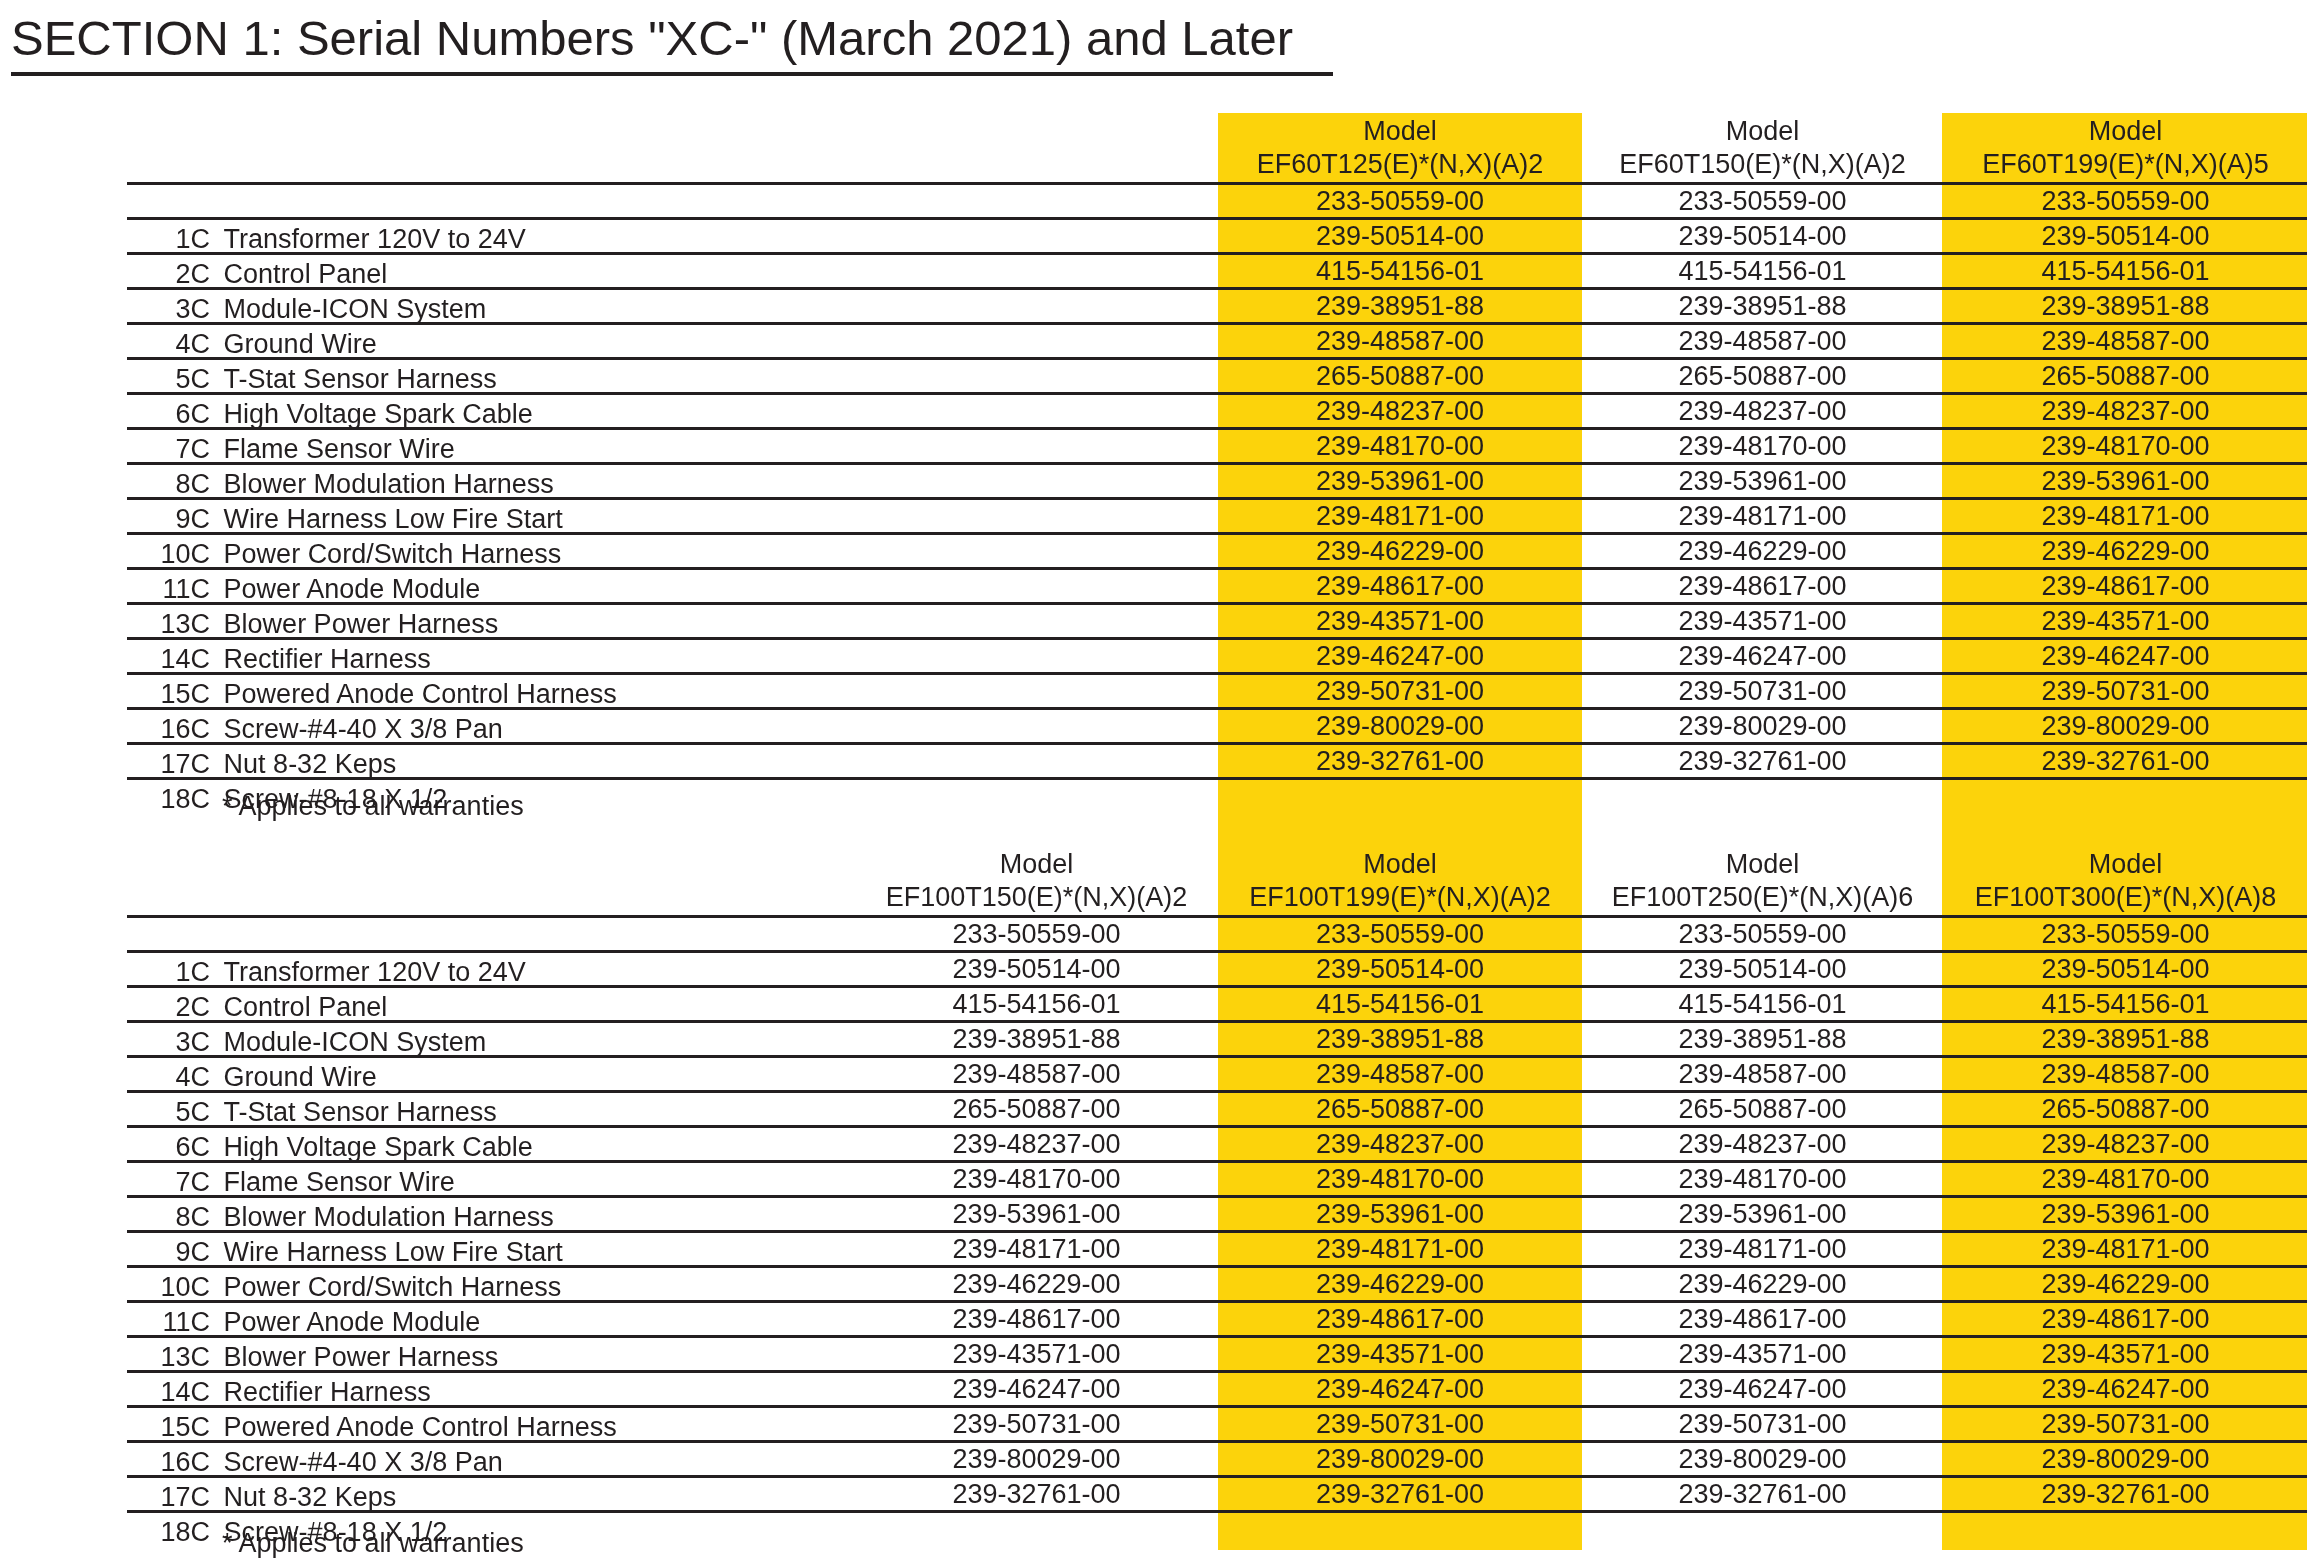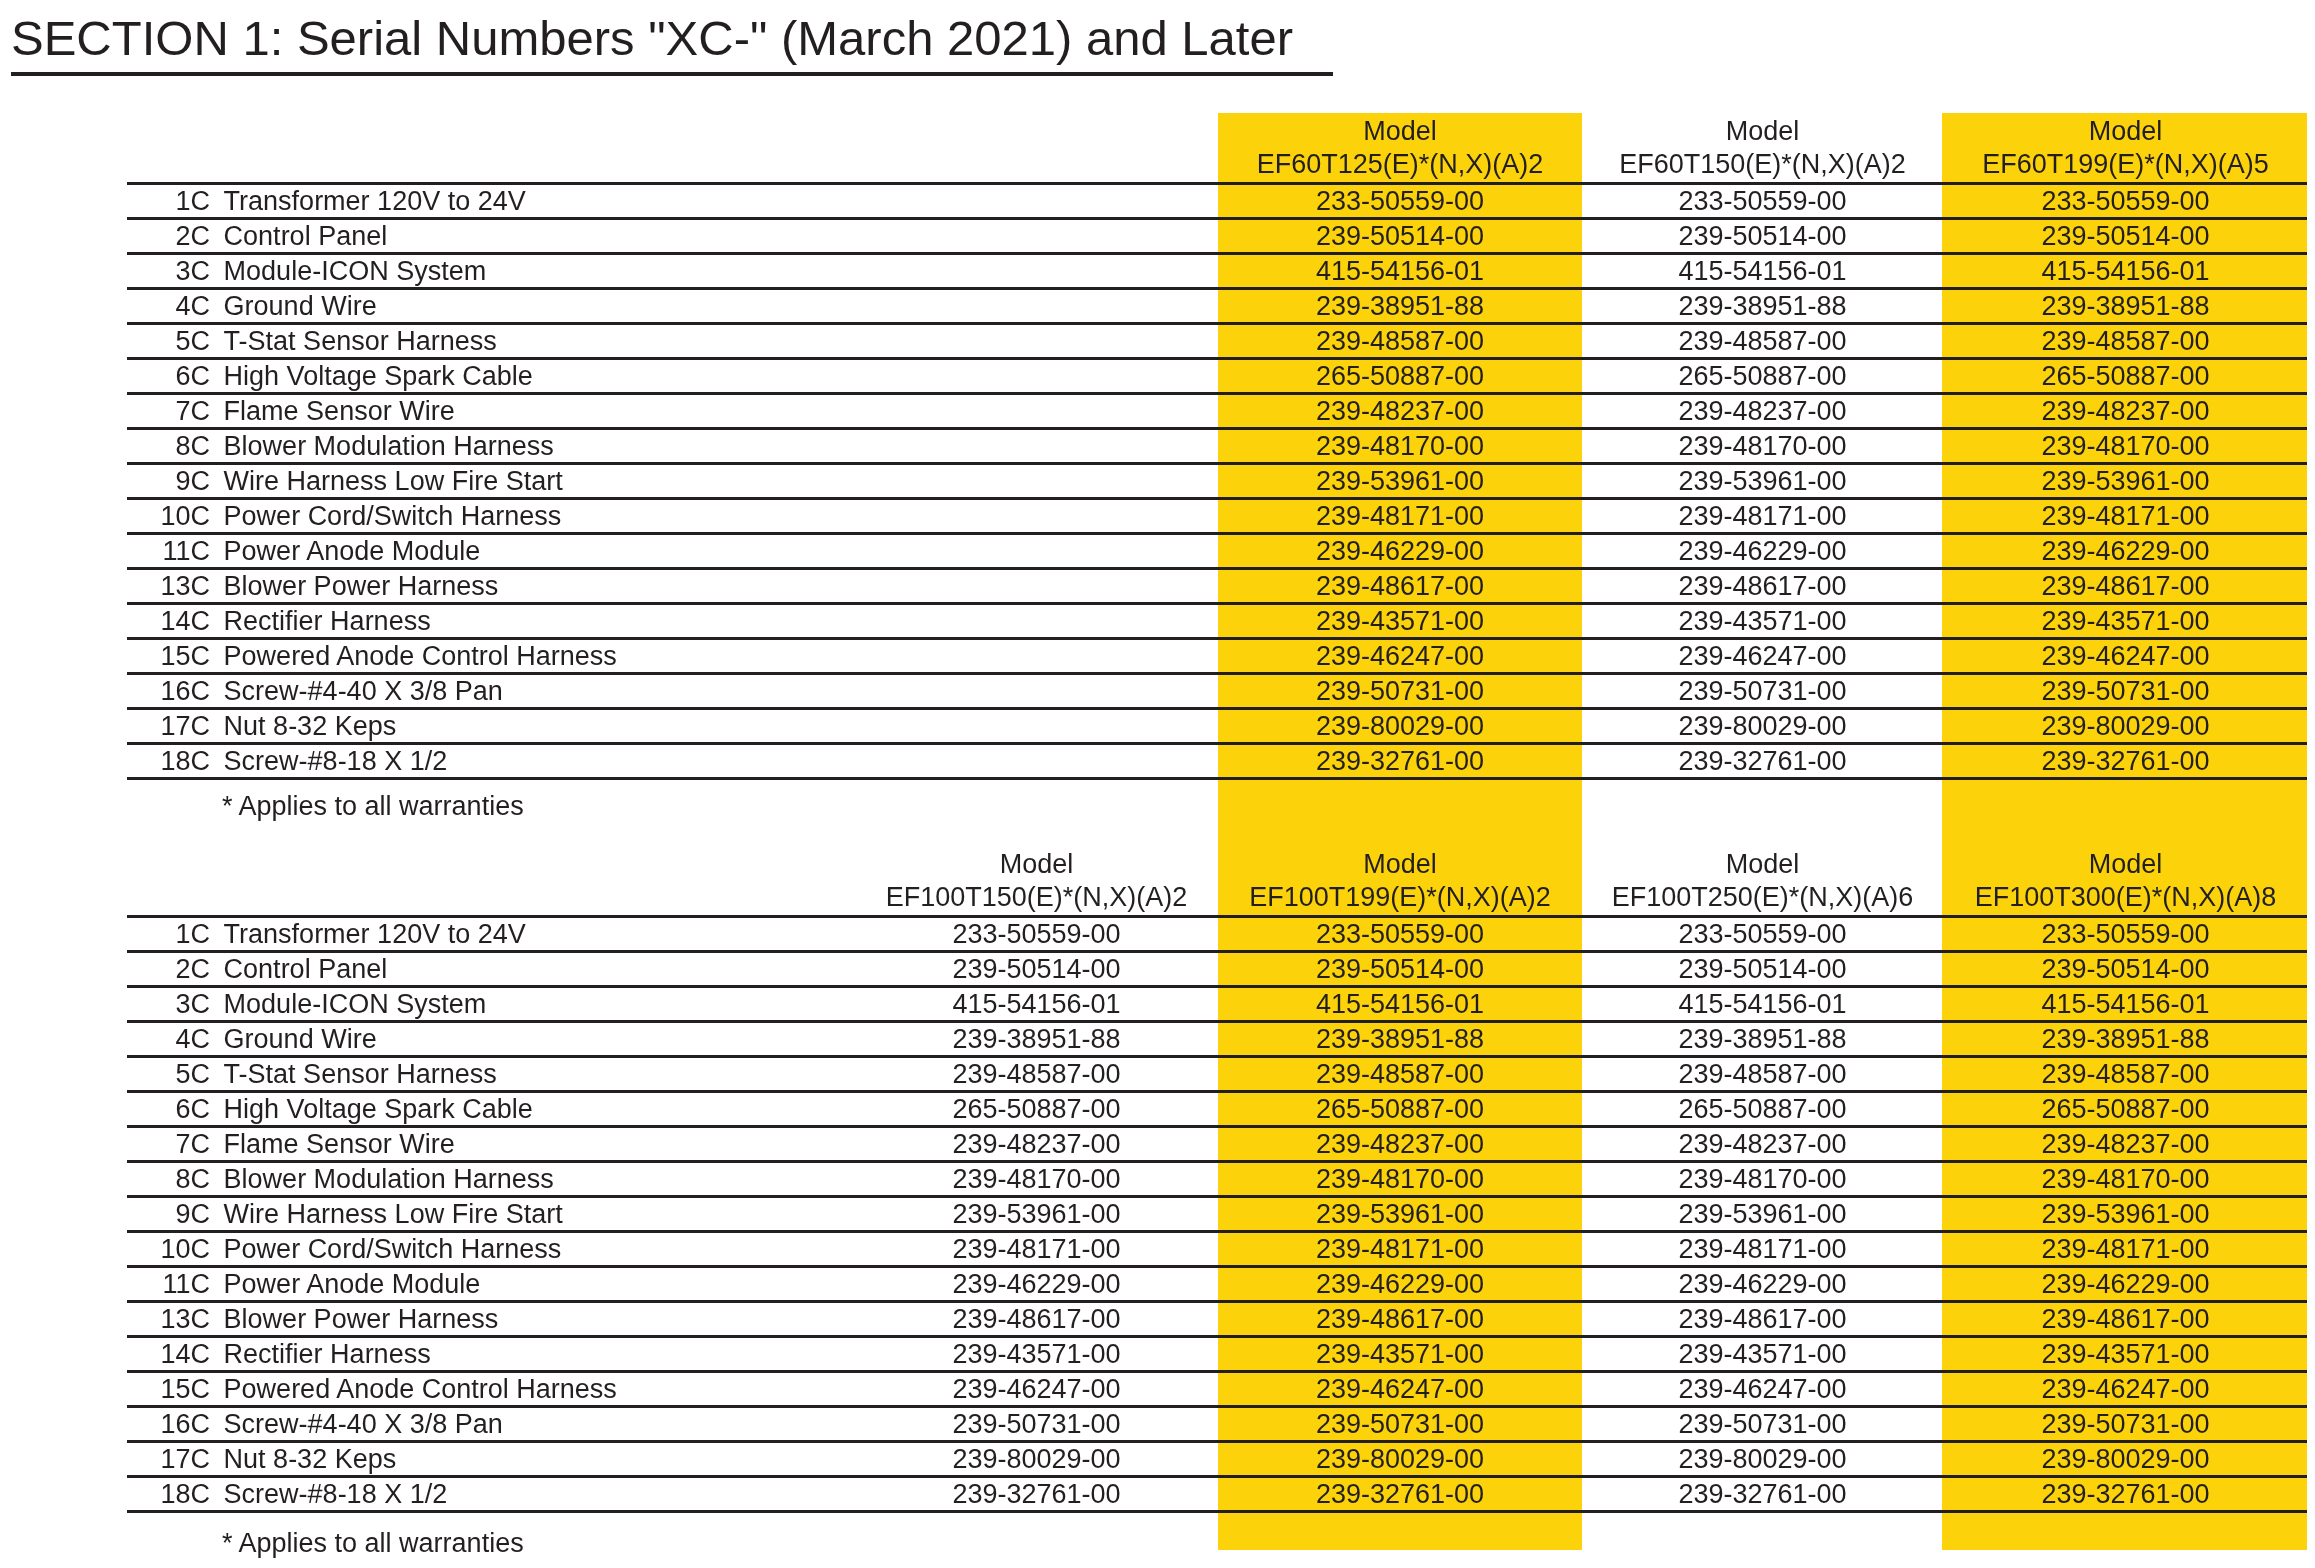--- a/index.html
+++ b/index.html
@@ -65,21 +65,21 @@
     text-align:center;
     font-size:27px; line-height:32px;
   }
   .header-cell{
     font-size:27px; line-height:33px;
     padding-bottom:0.9px;
     text-align:center;
   }
   .label-cell{
     display:flex; align-items:flex-end;
-    font-size:27px; line-height:32px;
+    font-size:27px; line-height:32px;margin-top:38px;
   }
   .item-num{display:inline-block; width:83px; text-align:right;}
   .item-name{margin-left:13.6px;}
 
   .footnote{
     position:absolute; left:222px;
     font-size:27px; line-height:33px;
     white-space:nowrap; z-index:1;
   }
   .footnote-1{top:790px;}

